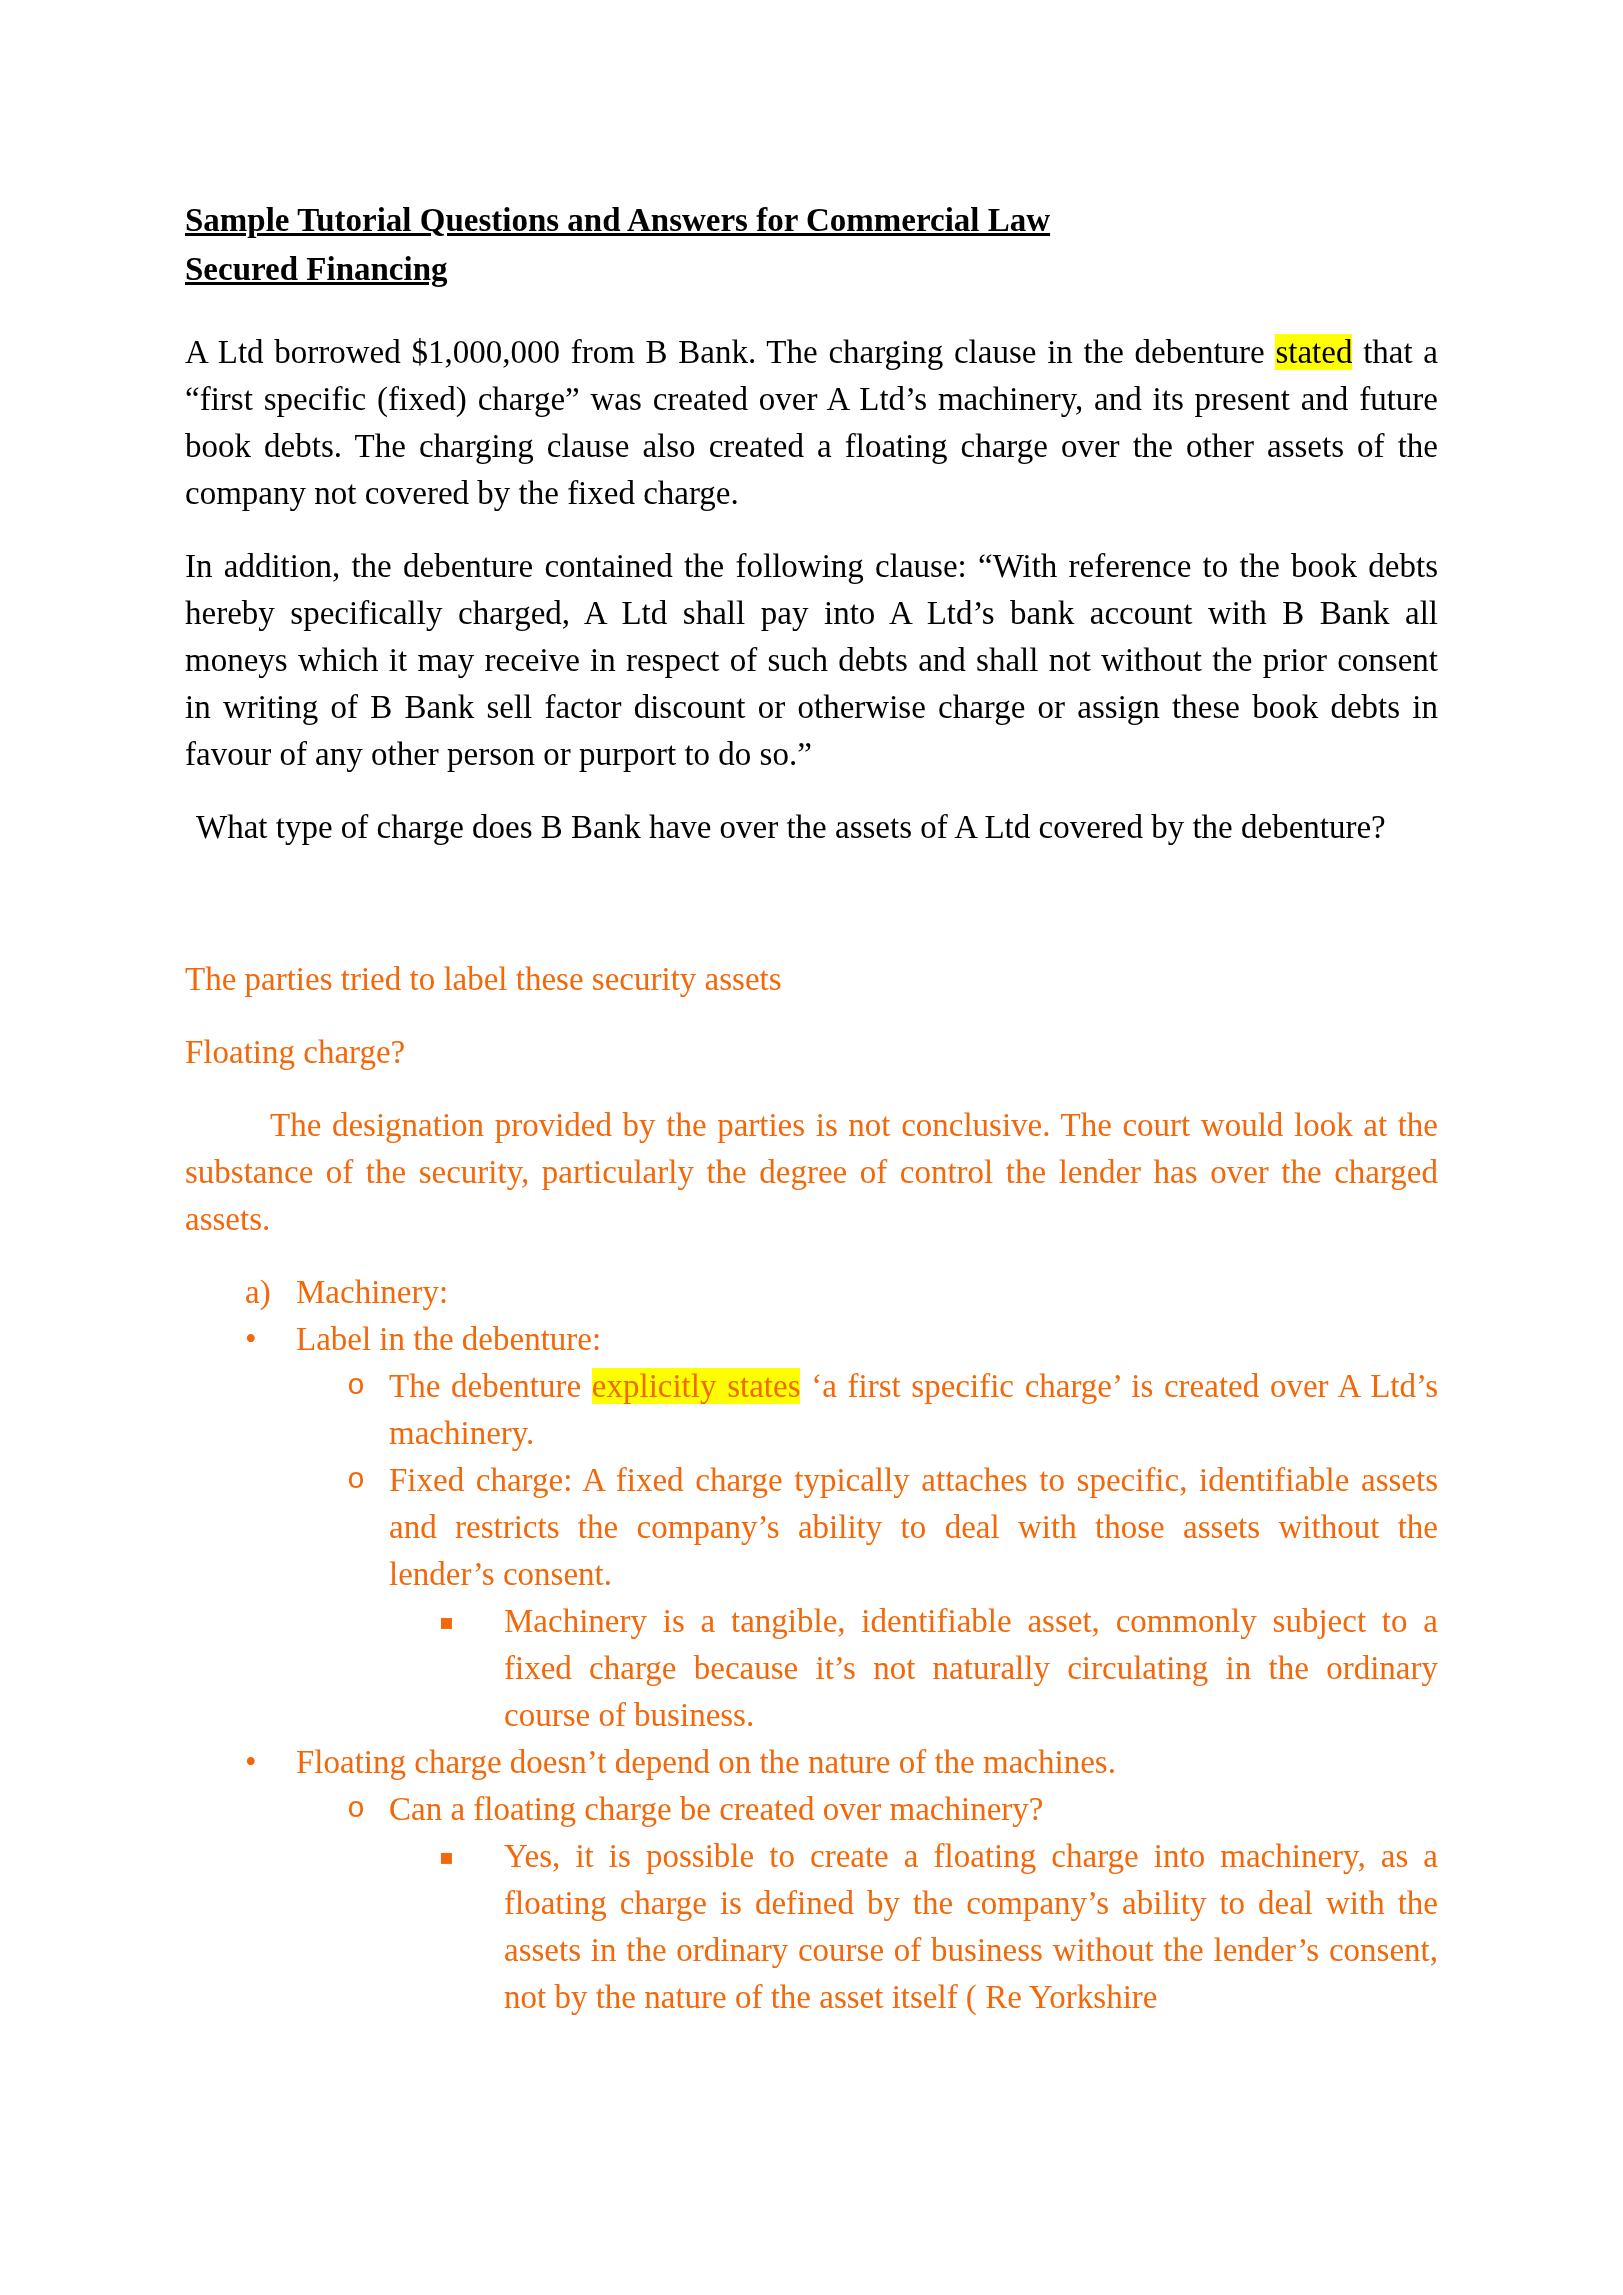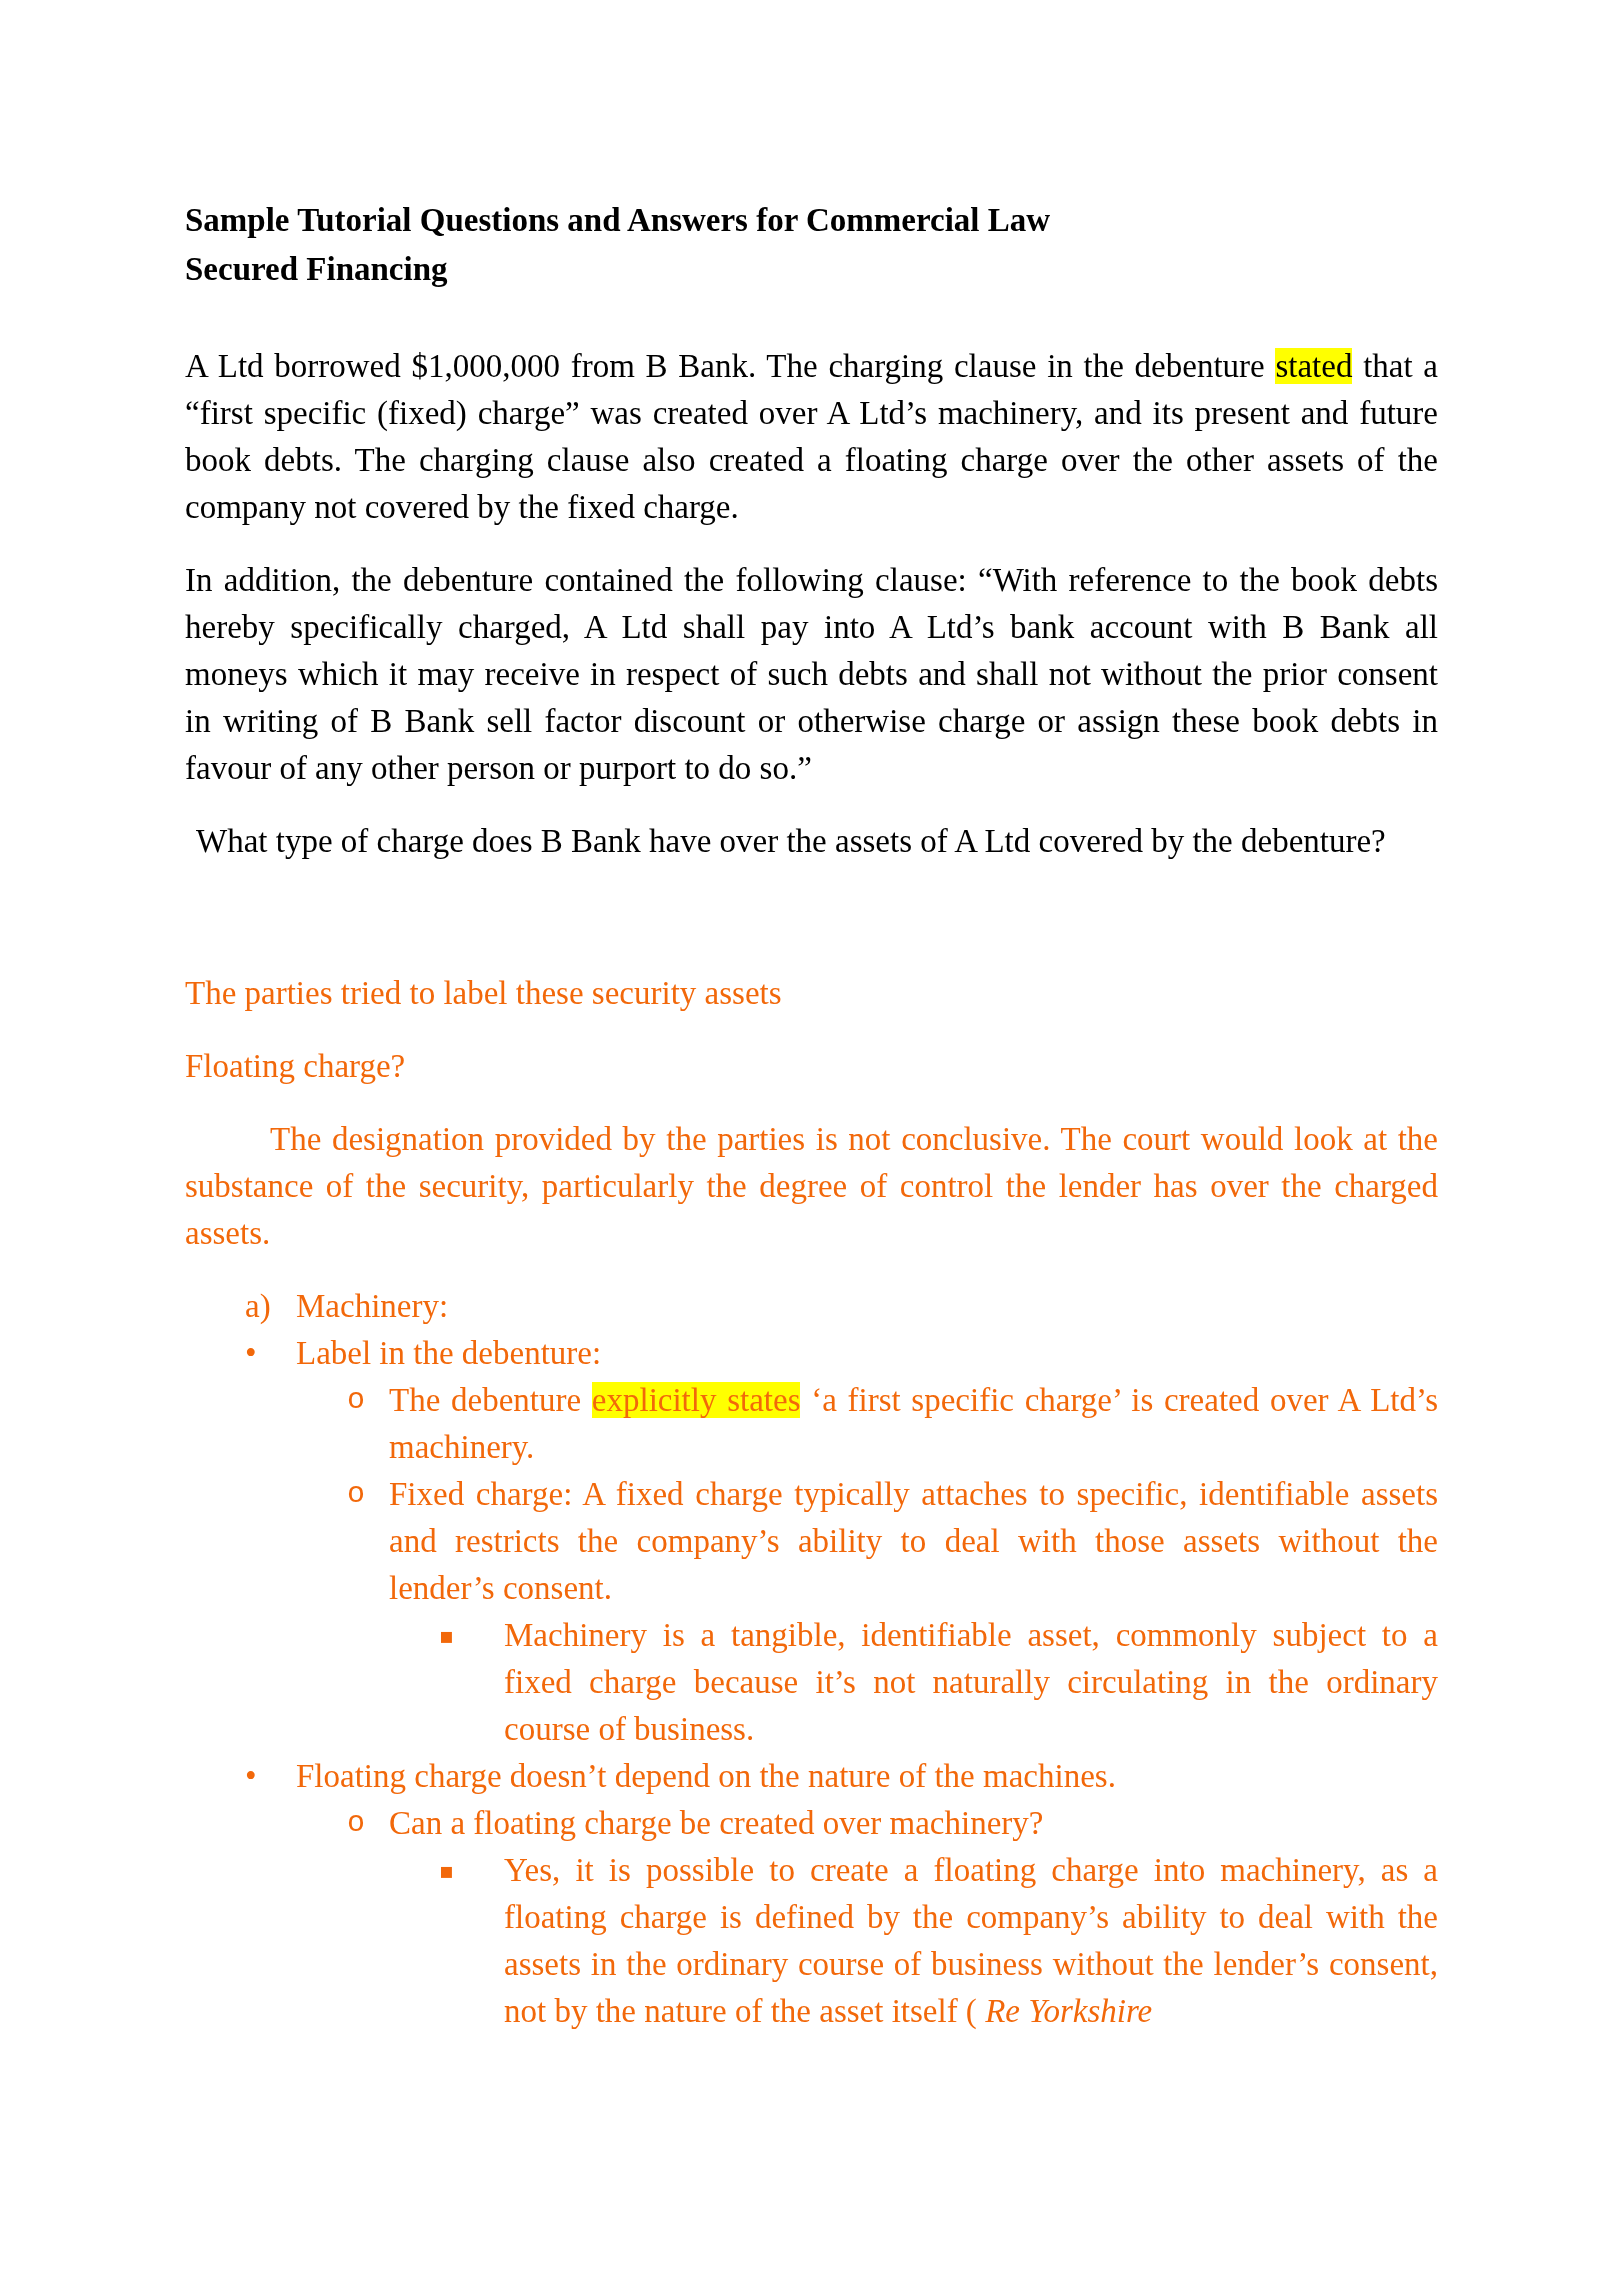--- a/index.html
+++ b/index.html
@@ -19,29 +19,29 @@
     color:var(--ink);
   }
   .content{
     position:absolute;
     left:185px;
     top:196px;
     width:1253px;
     font-size:33px;
     line-height:47px;
   }
-  .title-block{margin-bottom:49px;}
+  .title-block{margin-bottom:35px;text-decoration:underline;}
   .title-line{font-weight:bold;text-align:left;line-height:49px;}
   .para{text-align:justify;margin-bottom:26px;}
   .question{margin-bottom:105px;margin-left:11px;}
   .orange{color:var(--accent);}
   .first-indent{text-indent:85px;}
   .o3{}
   .hl{background:var(--hl);}
-  .it{font-style:italic;}
+  .it{}
   .li{position:relative;text-align:justify;}
   .li .marker{position:absolute;top:0;}
   .li.lvl1{padding-left:111px;}
   .li.lvl1 .marker{left:60px;}
   .li.lvl2{padding-left:204px;}
   .li.lvl2 .marker{left:162px;}
   .li.lvl3{padding-left:319px;}
   .li.lvl3 .marker{left:254px;}
   .m-mono{font-family:"Liberation Mono","DejaVu Sans Mono",monospace;font-size:30px;}
   .m-square{font-family:"DejaVu Sans",sans-serif;font-size:22px;}

